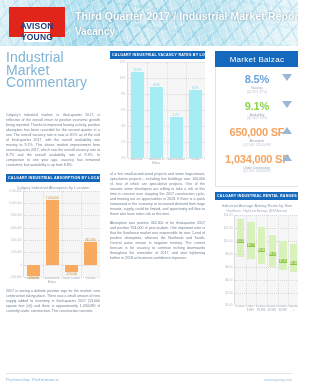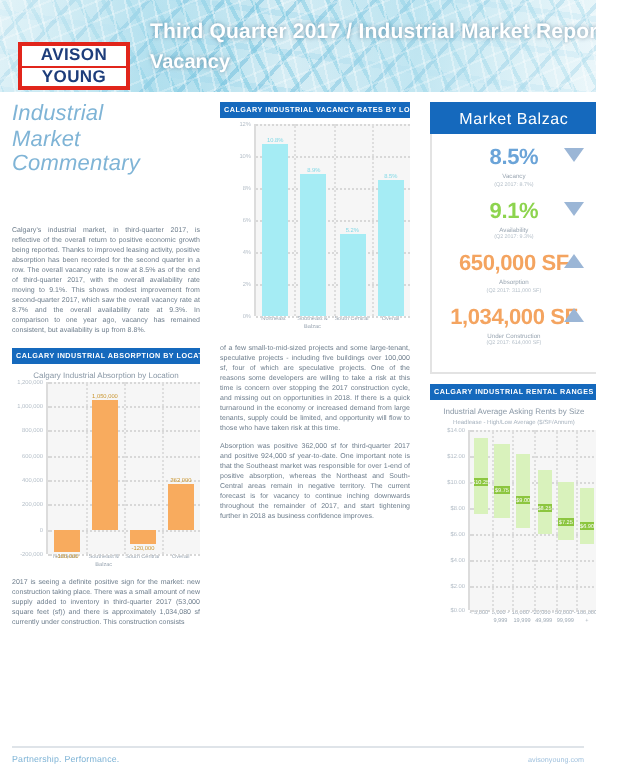--- a/index.html
+++ b/index.html
@@ -25,24 +25,24 @@
     overflow:hidden;
   }
   .header:after{
     content:"";position:absolute;inset:0;
     background:
       repeating-linear-gradient(78deg, rgba(255,255,255,.35) 0 1px, rgba(255,255,255,0) 1px 7px),
       repeating-linear-gradient(-22deg, rgba(255,255,255,.25) 0 1px, rgba(255,255,255,0) 1px 9px);
     pointer-events:none;
   }
   .logo {
-    position:absolute; left:9px; top:21px;
+    position:absolute; left:9px; top:7px;
     width:56px; height:24px;
     background:#e1251b;
-    padding:2px;
+    padding:15px;
     display:flex; flex-direction:column; gap:1px;
     z-index:3;
   }
   .logo span {
     background:#ffffff; color:#1d3d7b;
     font-size:8.5px; font-weight:bold; letter-spacing:.2px;
     text-align:center; line-height:9.5px; flex:1;
     display:flex; align-items:center; justify-content:center;
     font-family:"Liberation Sans", sans-serif;
   }
@@ -58,22 +58,22 @@
   }
 
   
   .page { display:flex; padding:5px 6px 0 6px; gap:5px; height:334px; }
   .col-left   { width:94px; }
   .col-mid    { width:95px; }
   .col-right  { width:92px; }
 
   
   .commentary-title {
-    color:#7fb4d6; font-size:11px; line-height:12.5px;
-    font-weight:400; margin-bottom:24px; letter-spacing:.1px;font-style:italic;
+    color:#7fb4d6; font-size:14px; line-height:12.5px;
+    font-weight:400; margin-bottom:24px; letter-spacing:.1px;
   }
   .body-copy {
     font-size:3.5px; line-height:5.1px; color:#6d7d8c;
     text-align:justify; letter-spacing:.02px;
   }
   .body-copy p { margin-bottom:3.4px; }
 
   
   .cap-bar {
     background:#1569bd; color:#fff;

